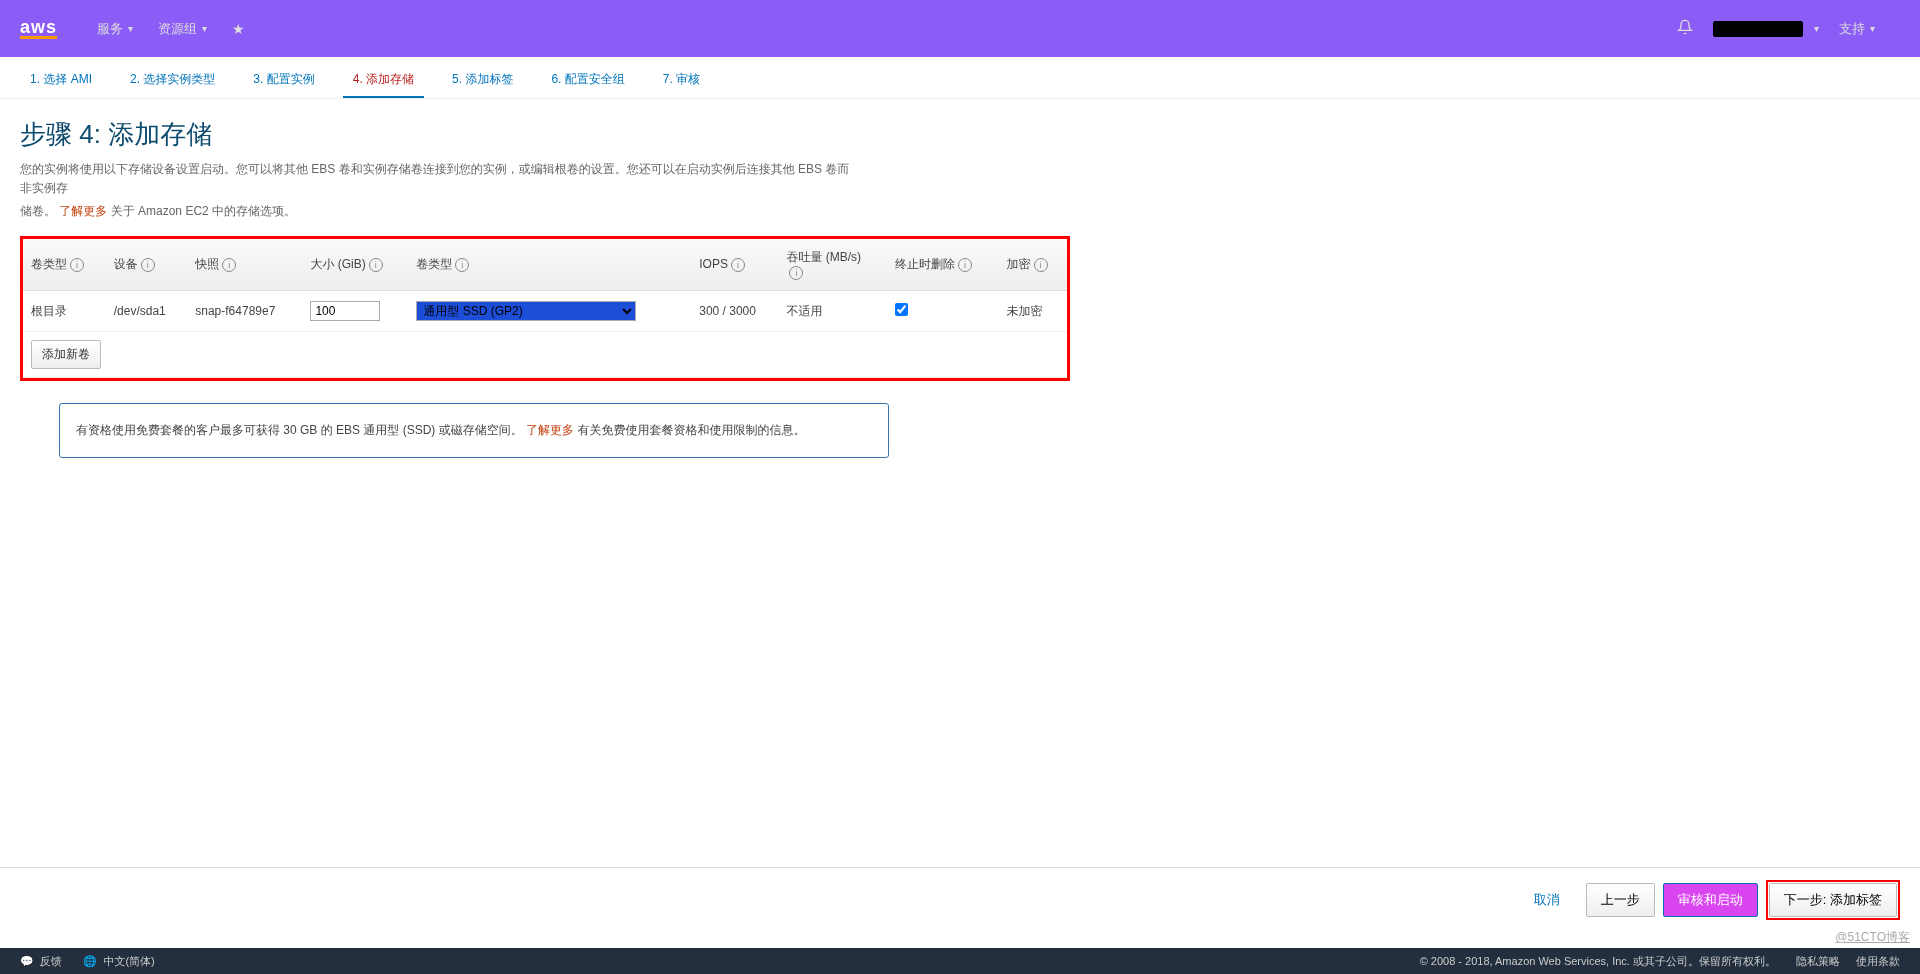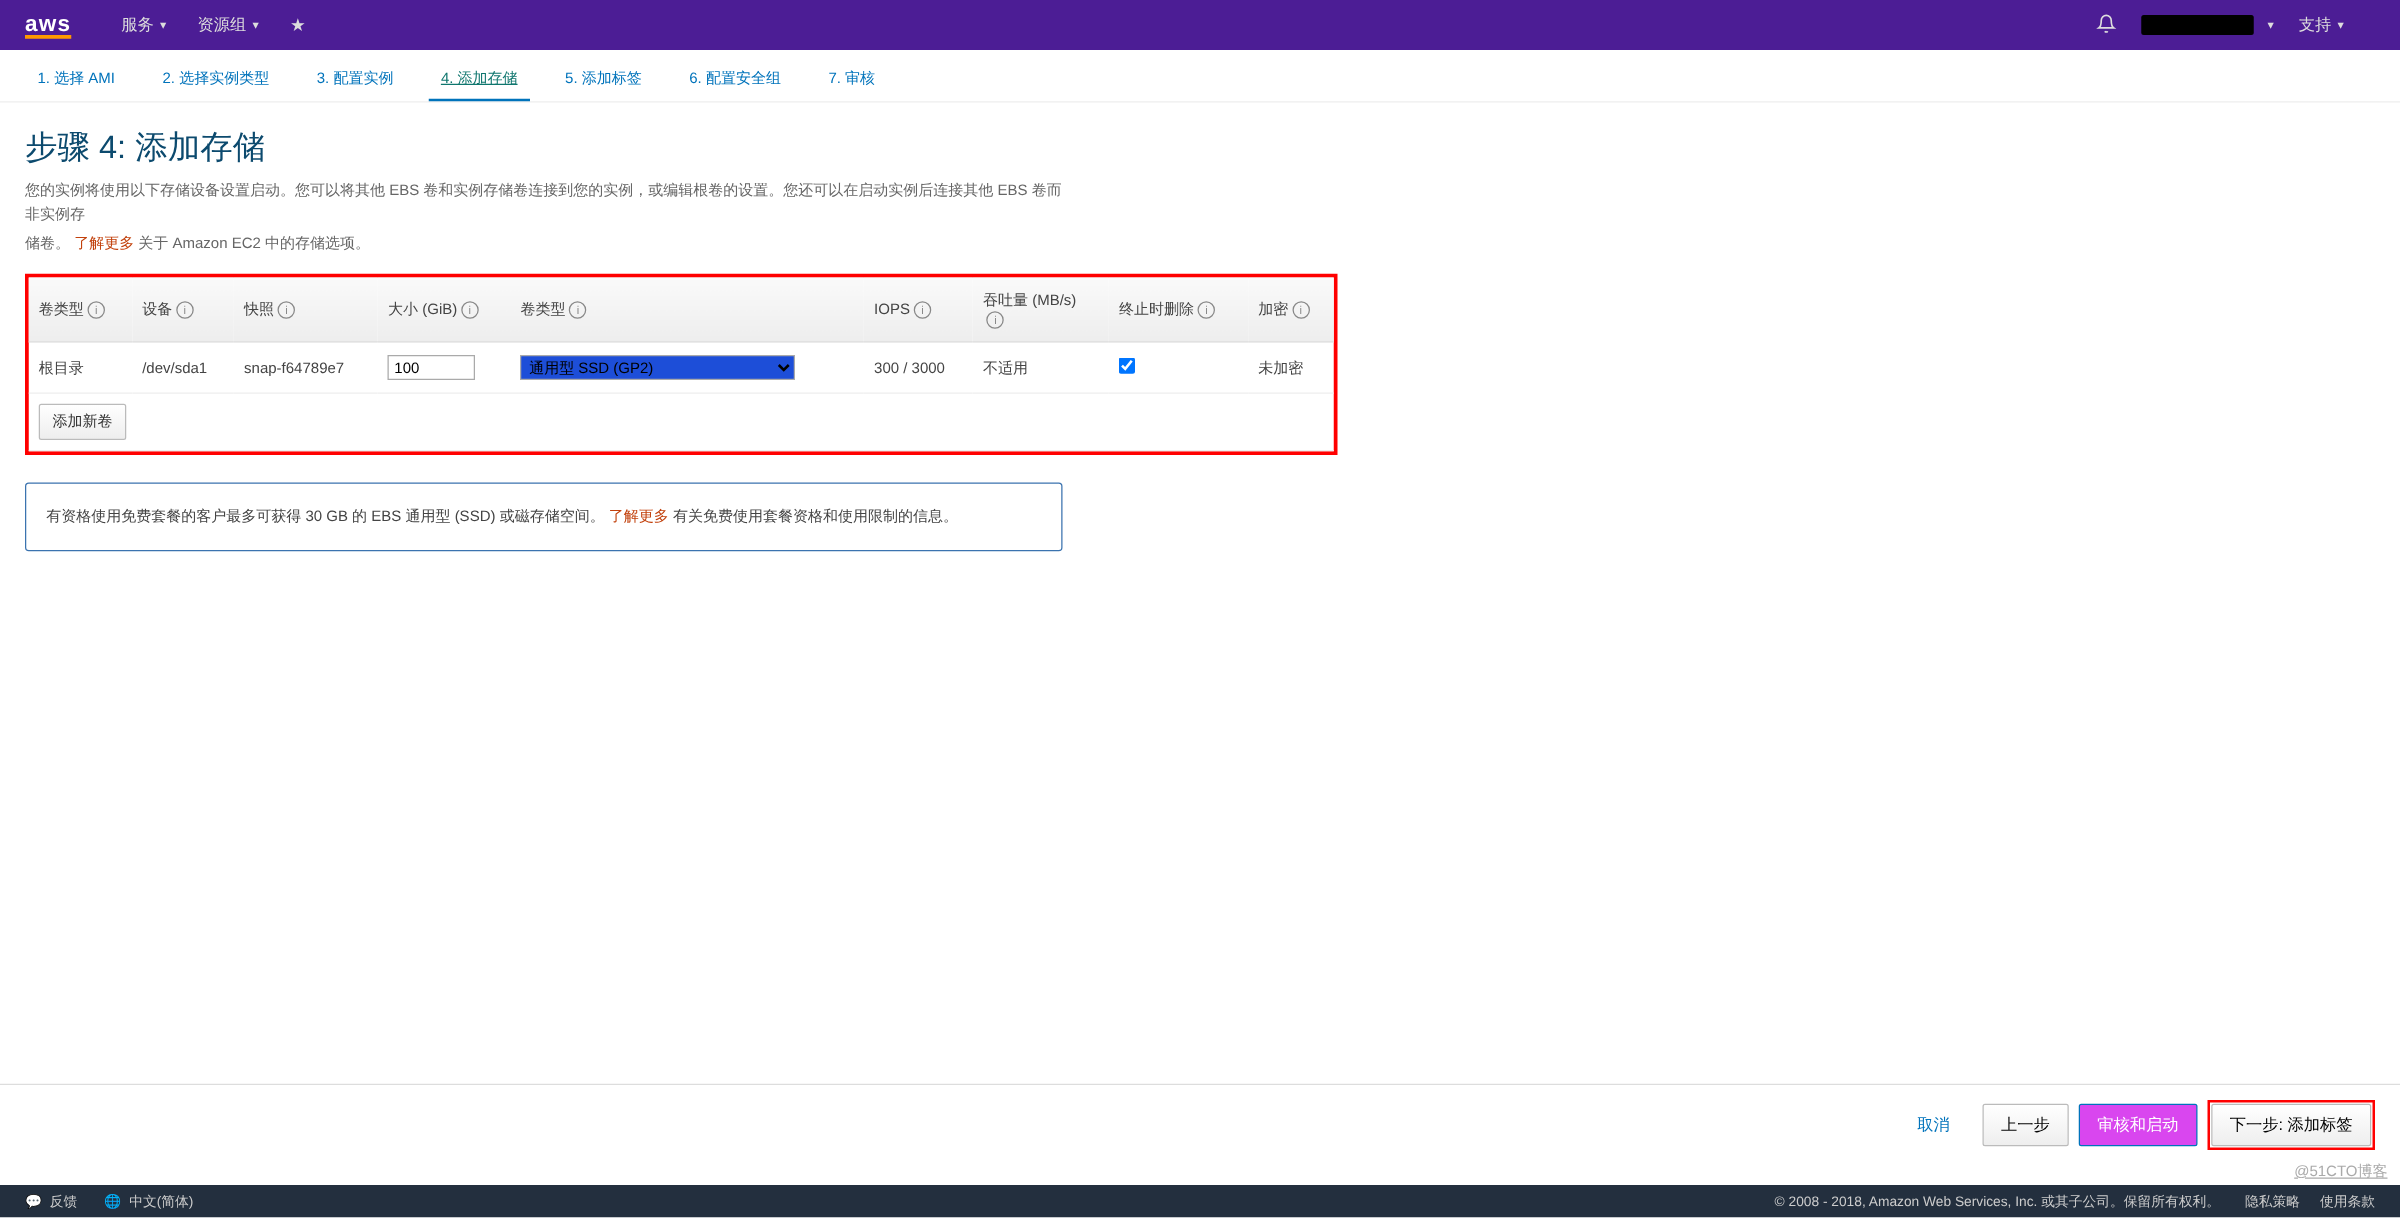--- a/index.html
+++ b/index.html
@@ -1,31 +1,31 @@
 <!DOCTYPE html>
 <html><head>
 <meta charset="utf-8">
 <style>
 * { margin:0; padding:0; box-sizing:border-box; font-family:"Helvetica Neue",Arial,"Microsoft YaHei",sans-serif; }
 body { background:#fff; color:#333; font-size:12px; width:1920px; height:974px; overflow:hidden; position:relative; }
 
 
-.topnav { background:#4c1d95; height:40px; display:flex; align-items:center; padding:12px 20px; color:#fff; }
+.topnav { background:#8b5cf6; height:57px; display:flex; align-items:center; padding:12px 20px; color:#fff; }
 .logo { font-weight:bold; font-size:18px; letter-spacing:1px; border-bottom:3px solid #ff9900; padding-bottom:0px; line-height:1; margin-right:40px; }
 .nav-item { margin-right:25px; cursor:pointer; display:flex; align-items:center; font-size:13px; color:#ddd; }
 .caret { margin-left:5px; font-size:10px; }
 .pin-icon { font-size:14px; color:#ddd; }
 .spacer { flex:1; }
 .right-icon { margin-left:20px; color:#ddd; cursor:pointer; }
 .account-blur { width:90px; height:16px; background:#000; margin:0 6px 0 20px; border-radius:2px; }
 
 
 .wizard { display:flex; padding:8px 22px 0 20px; border-bottom:1px solid #eee; }
 .wizard-step { padding:6px 10px 8px 10px; margin-right:18px; color:#0073bb; cursor:pointer; font-size:12px; border-bottom:2px solid transparent; }
-.wizard-step.active { color:#0f766e; border-bottom-color:#0073bb;text-decoration:underline; }
+.wizard-step.active { color:#b91c1c; border-bottom-color:#0073bb; }
 
 
 .content { padding:18px 20px; width:1090px; }
 h1 { font-size:26px; font-weight:300; color:#0c4a6e; margin-bottom:8px; }
 .desc { font-size:12px; color:#666; line-height:1.6; margin-bottom:4px; max-width:840px; }
 a.link { color:#c2410c; cursor:pointer; }
 
 
 .storage-box { border:3px solid #ff0000; margin-top:14px; }
 table.storage { width:100%; border-collapse:collapse; }
@@ -33,21 +33,21 @@
 .storage th { text-align:left; font-weight:normal; color:#444; font-size:12px; padding:10px 8px; border-bottom:1px solid #ddd; vertical-align:middle; }
 .storage td { padding:10px 8px; font-size:12px; color:#444; border-bottom:1px solid #eee; vertical-align:middle; }
 .info-icon { display:inline-block; width:14px; height:14px; border:1px solid #888; border-radius:50%; text-align:center; line-height:12px; font-size:9px; color:#888; margin-left:3px; font-style:normal; cursor:pointer; vertical-align:middle; }
 .size-input { width:70px; padding:2px 4px; border:1px solid #aaa; font-size:12px; }
 .type-select { width:220px; padding:1px 2px; border:1px solid #aaa; font-size:12px; background:#1d4ed8; }
 .chk { }
 .add-vol-row td { padding:8px; }
 .btn-add { padding:5px 10px; font-size:12px; color:#333; background:linear-gradient(#fff,#eee); border:1px solid #bbb; border-radius:2px; cursor:pointer; }
 
 
-.info-panel { margin-top:22px; padding:18px 16px; border:1px solid #3b73af; border-radius:3px; color:#444; font-size:12px; width:830px; }
+.info-panel { margin-top:22px; padding:18px 16px; border:1px solid #3b73af; border-radius:3px; color:#444; font-size:12px; width:830px;margin-left:39px; }
 
 
 .footer-actions { position:absolute; bottom:42px; left:0; right:0; border-top:1px solid #ddd; padding:12px 20px; display:flex; justify-content:flex-end; align-items:center; }
 .cancel { color:#0073bb; margin-right:18px; cursor:pointer; font-size:13px; }
 .btn { padding:7px 14px; font-size:13px; border-radius:2px; border:1px solid #bbb; background:linear-gradient(#fff,#eee); margin-left:8px; cursor:pointer; }
 .btn.primary { background:#d946ef; border-color:#0073bb; color:#fff; }
 .red-box { border:2px solid #ff0000; padding:1px; display:inline-block; margin-left:8px; }
 
 
 .bottombar { position:absolute; bottom:0; left:0; right:0; height:26px; background:#232f3e; color:#ccc; font-size:11px; display:flex; align-items:center; padding:0 20px; }

